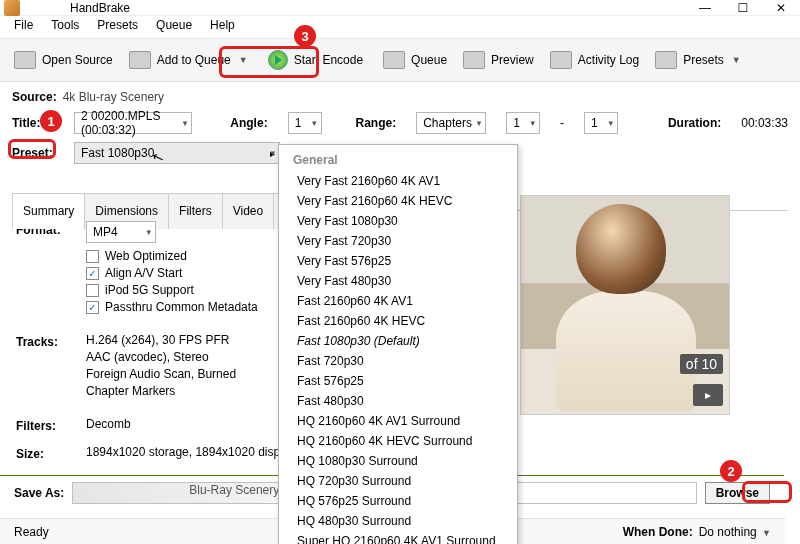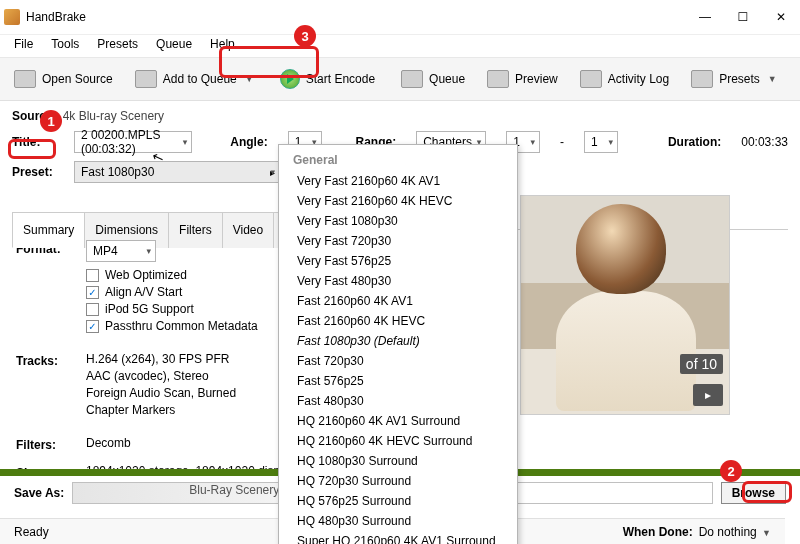--- a/index.html
+++ b/index.html
@@ -1,24 +1,24 @@
 <!DOCTYPE html>
 <html><head>
 <meta charset="utf-8">
 <style>
 * { margin: 0; padding: 0; box-sizing: border-box; font-family: "Segoe UI", Tahoma, sans-serif; font-size: 12px; }
 body { background: #fff; width: 800px; height: 544px; overflow: hidden; position: relative; }
-.titlebar { height: 35px; display: flex; align-items: center; padding: 4px 4px; border-bottom: 1px solid #eee; }
+.titlebar { height: 16px; display: flex; align-items: center; padding: 4px 4px; border-bottom: 1px solid #eee; gap: 44px; }
 .titlebar .appicon { width: 16px; height: 16px; background: linear-gradient(135deg,#e6a94a,#c5762a); border-radius: 2px; margin-right: 6px; }
 .titlebar .title { flex: 1; font-size: 12px; }
 .winbtns { display: flex; gap: 8px; }
 .winbtn { width: 30px; height: 20px; display: flex; align-items: center; justify-content: center; }
 .menubar { height: 22px; display: flex; padding: 0 6px; gap: 2px; }
 .menubar span { padding: 2px 8px; }
-.toolbar { height: 44px; background: #f5f5f5; border-top: 1px solid #e8e8e8; border-bottom: 1px solid #e0e0e0; display: flex; align-items: center; padding: 0 6px; gap: 6px; }
+.toolbar { height: 44px; background: #f5f5f5; border-top: 1px solid #e8e8e8; border-bottom: 1px solid #e0e0e0; display: flex; align-items: center; padding: 0 6px; }
 .tbtn { display: flex; align-items: center; gap: 6px; padding: 4px 8px; border-radius: 2px; }
 .tbicon { width: 22px; height: 18px; background: #d0d0d0; border: 1px solid #999; border-radius: 2px; position: relative; }
 .tbicon.play { background: radial-gradient(circle,#a4e27b,#4aa22a); border:1px solid #3a8; border-radius: 50%; width: 20px; height: 20px; display:flex; align-items:center; justify-content:center; }
 .tbicon.play::after { content:""; border-left:7px solid #1a5; border-top:5px solid transparent; border-bottom:5px solid transparent; margin-left:2px;}
 .chev { font-size: 9px; color: #555; margin-left: 2px; }
 .source-row { padding: 8px 12px 4px 12px; display: flex; align-items: center; gap: 6px; }
 .source-row .lbl { font-weight: bold; }
 .source-row .val { color: #444; }
 .source-row .meta { color: #888; margin-left: 4px; }
 .row { padding: 4px 12px; display: flex; align-items: center; gap: 20px; }
@@ -33,21 +33,21 @@
 .panel .plbl { font-weight: bold; padding-top: 2px; }
 .chkrow { display: flex; align-items: center; gap: 6px; margin-bottom: 3px; }
 .chkbox { width: 13px; height: 13px; border: 1px solid #888; display: inline-flex; align-items: center; justify-content: center; font-size: 10px; color: #006fd6; }
 .tracks-list div { margin-bottom: 3px; }
 .preview-area { position: absolute; right: 20px; top: 195px; width: 260px; height: 250px; }
 .preview-img { width: 210px; height: 220px; background: linear-gradient(#ded9cf 40%, #c8bba6 40% 70%, #e9e3d8 70%); border: 1px solid #ccc; position: relative; overflow:hidden; }
 .preview-img::after { content:""; position:absolute; left:55px; top:8px; width:90px; height:90px; background: radial-gradient(ellipse at 40% 30%, #f2d9b5, #8a5a35 60%, #3a2a18); border-radius: 50% 50% 45% 45%; }
 .preview-body { position:absolute; left:35px; top:95px; width:140px; height:120px; background: linear-gradient(#f4ede1,#e6dac4); border-radius: 40% 40% 8px 8px; }
 .page-badge { position: absolute; right: 6px; bottom: 40px; background: #555; color: #fff; padding: 2px 6px; font-size: 14px; border-radius: 2px; }
 .nav-arrow { position:absolute; bottom: 8px; right: 6px; width: 30px; height: 22px; background:#555; color:#fff; display:flex; align-items:center; justify-content:center; border-radius:2px;}
-.saveas-row { position: absolute; bottom: 34px; left: 0; right: 0; padding: 6px 14px; display: flex; align-items: center; gap: 8px; border-top: 7px solid #4d7c0f; background:#fff; }
+.saveas-row { position: absolute; bottom: 34px; left: 0; right: 16px; padding: 6px 14px; display: flex; align-items: center; gap: 8px; border-top: 1px solid #4d7c0f; background:#fff; }
 .saveas-input { flex: 1; height: 22px; border: 1px solid #c0c0c0; padding: 0 6px; background: linear-gradient(90deg,#e5e5e5,#f2f2f2 30%,#fff 40%); color:#555; }
 .browse-btn { padding: 3px 10px; border: 1px solid #888; background: #f3f3f3; font-weight: bold; }
 .statusbar { position: absolute; bottom: 0; left: 0; right: 15px; height: 26px; display: flex; align-items: center; padding: 0 14px; background: #f8f8f8; border-top: 1px solid #e0e0e0; }
 .statusbar .ready { flex: 1; }
 .statusbar .wd { font-weight: bold; margin-right: 6px; }
 .preset-menu { position: absolute; left: 278px; top: 144px; width: 240px; background: #fff; border: 1px solid #b5b5b5; box-shadow: 2px 2px 6px rgba(0,0,0,.2); z-index: 50; padding: 4px 0; }
 .preset-menu .hdr { color: #888; padding: 4px 14px; font-weight: bold; }
 .preset-menu .item { padding: 3px 18px; white-space: nowrap; }
 .preset-menu .item.default { font-style: italic; }
 .callout { position: absolute; border: 3px solid #e02020; border-radius: 6px; pointer-events: none; }

